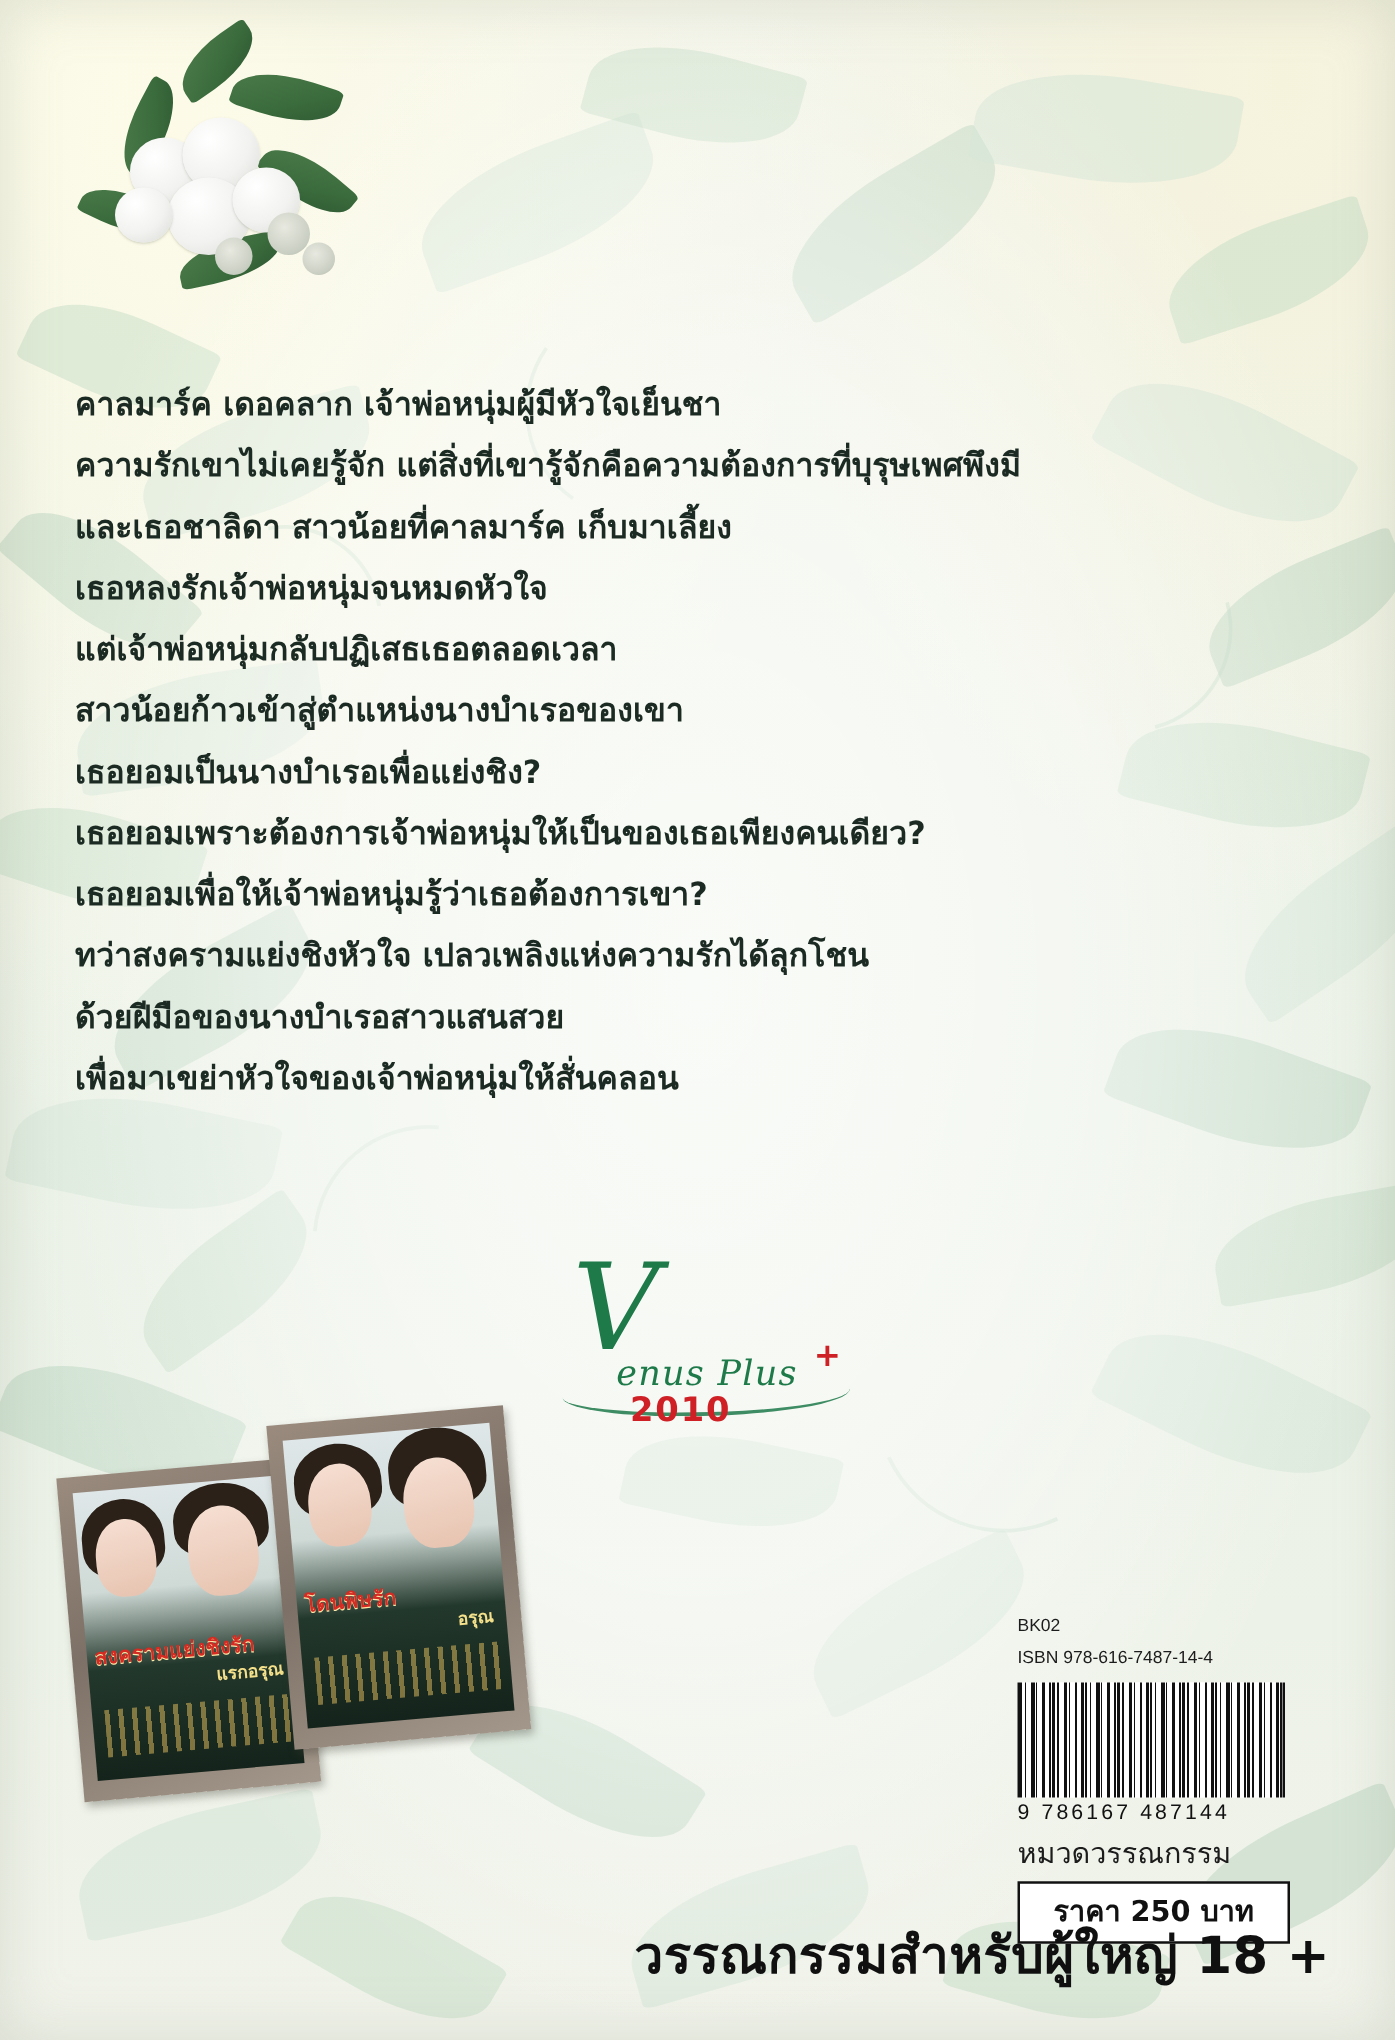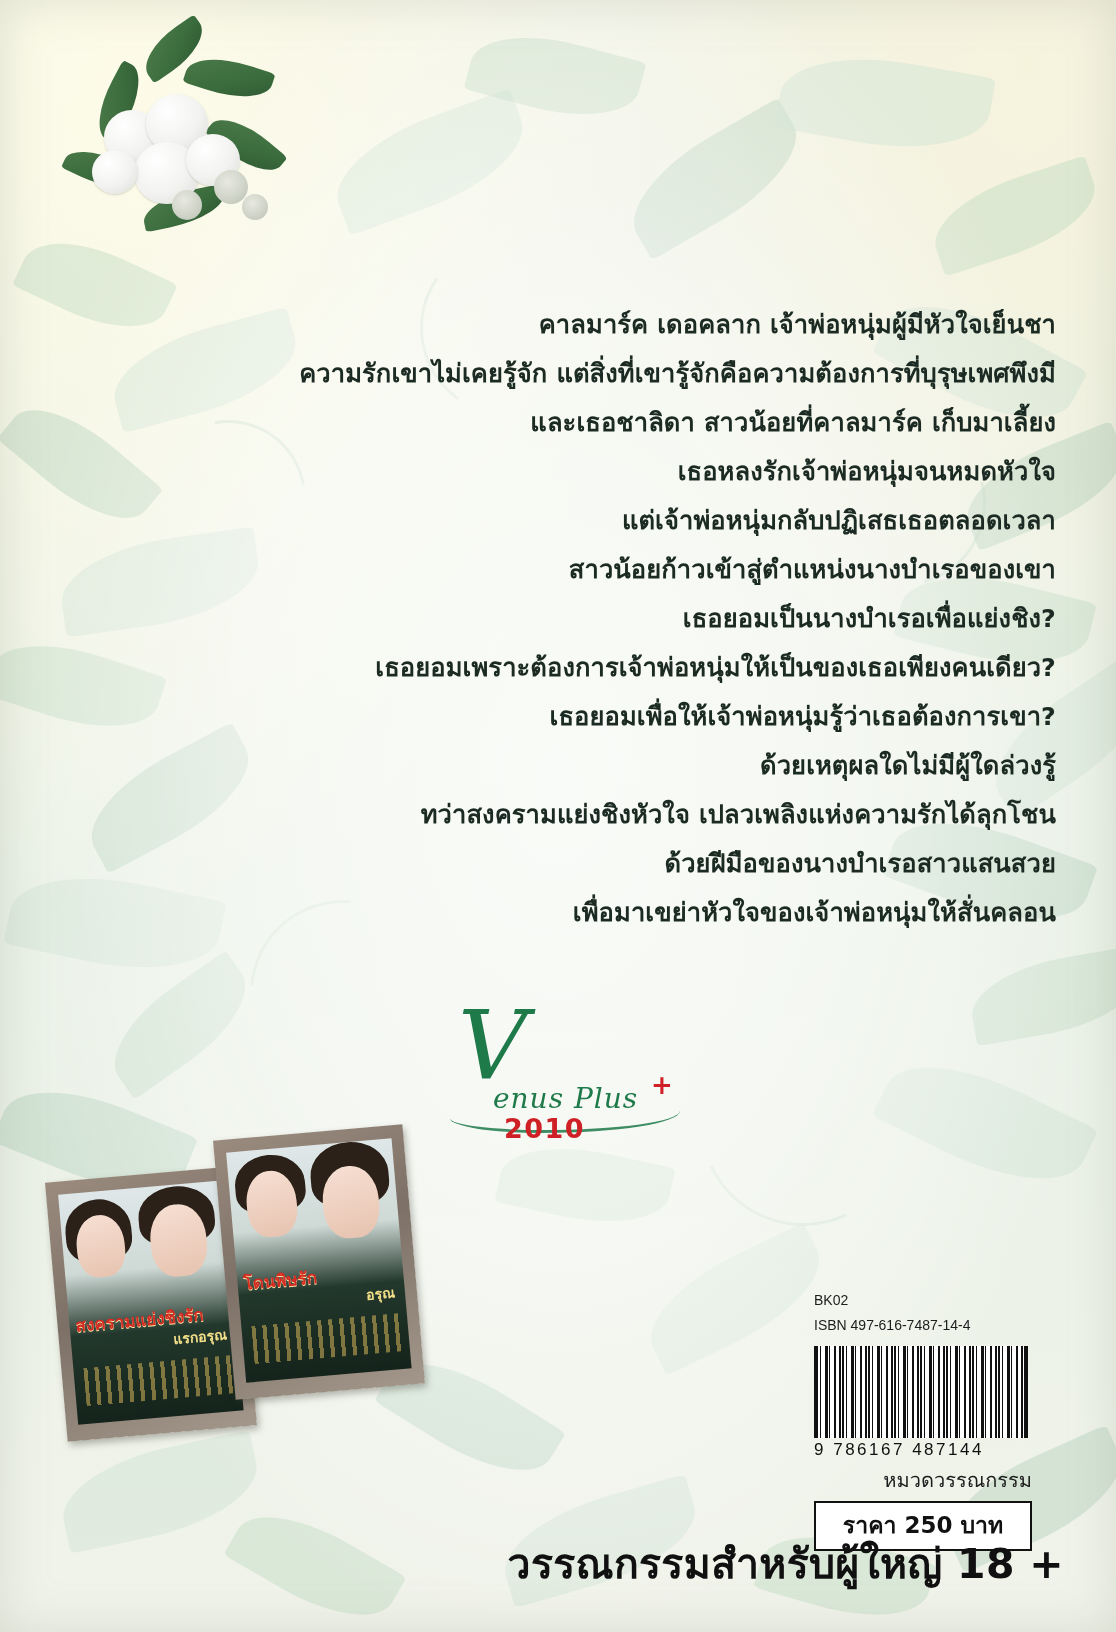--- a/index.html
+++ b/index.html
@@ -79,21 +79,21 @@
     border-radius: 50%;
     background: radial-gradient(circle at 40% 35%, #e8e9e0 0%, #c9cec2 70%, #aab3a4 100%);
   }
 
   
   #blurb {
     position: absolute;
     left: 60px;
     top: 300px;
     width: 996px;
-    text-align: right;
+    text-align: left;
   }
   #blurb .line {
     font-family: "DejaVu Sans", sans-serif;
     font-size: 25.5px;
     line-height: 49px;
     color: #1b2a22;
     font-weight: 600;
     letter-spacing: .1px;
     white-space: nowrap;
   }
@@ -255,23 +255,23 @@
   }
   #barcode-digits {
     font-family: "Liberation Sans", sans-serif;
     font-size: 17px;
     letter-spacing: 2.5px;
     color: #111;
     margin-top: 2px;
   }
   #category {
     font-family: Liberation Serif, serif;
-    font-size: 20px;
+    font-size: 23px;
     color: #1c1c1c;
-    text-align: right;
+    text-align: left;
     width: 218px;
     margin-top: 4px;
   }
   #price-box {
     margin-top: 5px;
     width: 218px;
     box-sizing: border-box;
     border: 2px solid #111;
     background: #fff;
     text-align: center;
@@ -362,21 +362,20 @@
   <div id="blurb">
     <div class="line">คาลมาร์ค เดอคลาก เจ้าพ่อหนุ่มผู้มีหัวใจเย็นชา</div>
     <div class="line">ความรักเขาไม่เคยรู้จัก แต่สิ่งที่เขารู้จักคือความต้องการที่บุรุษเพศพึงมี</div>
     <div class="line">และเธอชาลิดา สาวน้อยที่คาลมาร์ค เก็บมาเลี้ยง</div>
     <div class="line">เธอหลงรักเจ้าพ่อหนุ่มจนหมดหัวใจ</div>
     <div class="line">แต่เจ้าพ่อหนุ่มกลับปฏิเสธเธอตลอดเวลา</div>
     <div class="line">สาวน้อยก้าวเข้าสู่ตำแหน่งนางบำเรอของเขา</div>
     <div class="line">เธอยอมเป็นนางบำเรอเพื่อแย่งชิง?</div>
     <div class="line">เธอยอมเพราะต้องการเจ้าพ่อหนุ่มให้เป็นของเธอเพียงคนเดียว?</div>
     <div class="line">เธอยอมเพื่อให้เจ้าพ่อหนุ่มรู้ว่าเธอต้องการเขา?</div>
-    <div class="line">ด้วยเหตุผลใดไม่มีผู้ใดล่วงรู้</div>
     <div class="line">ทว่าสงครามแย่งชิงหัวใจ เปลวเพลิงแห่งความรักได้ลุกโชน</div>
     <div class="line">ด้วยฝีมือของนางบำเรอสาวแสนสวย</div>
     <div class="line">เพื่อมาเขย่าหัวใจของเจ้าพ่อหนุ่มให้สั่นคลอน</div>
   </div>
 
   <div id="logo">
     <div class="swoosh"></div>
     <div class="vmark">V</div>
     <div class="vname">enus Plus</div>
     <div class="vplus">+</div>
@@ -403,21 +402,21 @@
         <div class="face" style="left:92px; top:24px; width:56px; height:72px;"></div>
         <div class="t-title">โดนพิษรัก</div>
         <div class="t-sub">อรุณ</div>
         <div class="t-deco"></div>
       </div>
     </div>
   </div>
 
   <div id="barcode-block">
     <div class="bk-code">BK02</div>
-    <div class="isbn">ISBN 497-616-7487-14-4</div>
+    <div class="isbn">ISBN 978-616-7487-14-4</div>
     <div id="barcode"></div>
     <div id="barcode-digits">9 786167 487144</div>
     <div id="category">หมวดวรรณกรรม</div>
     <div id="price-box">ราคา 250 บาท</div>
   </div>
 
   <div id="footer">วรรณกรรมสำหรับผู้ใหญ่ 18 +</div>
 
 </div>
 

